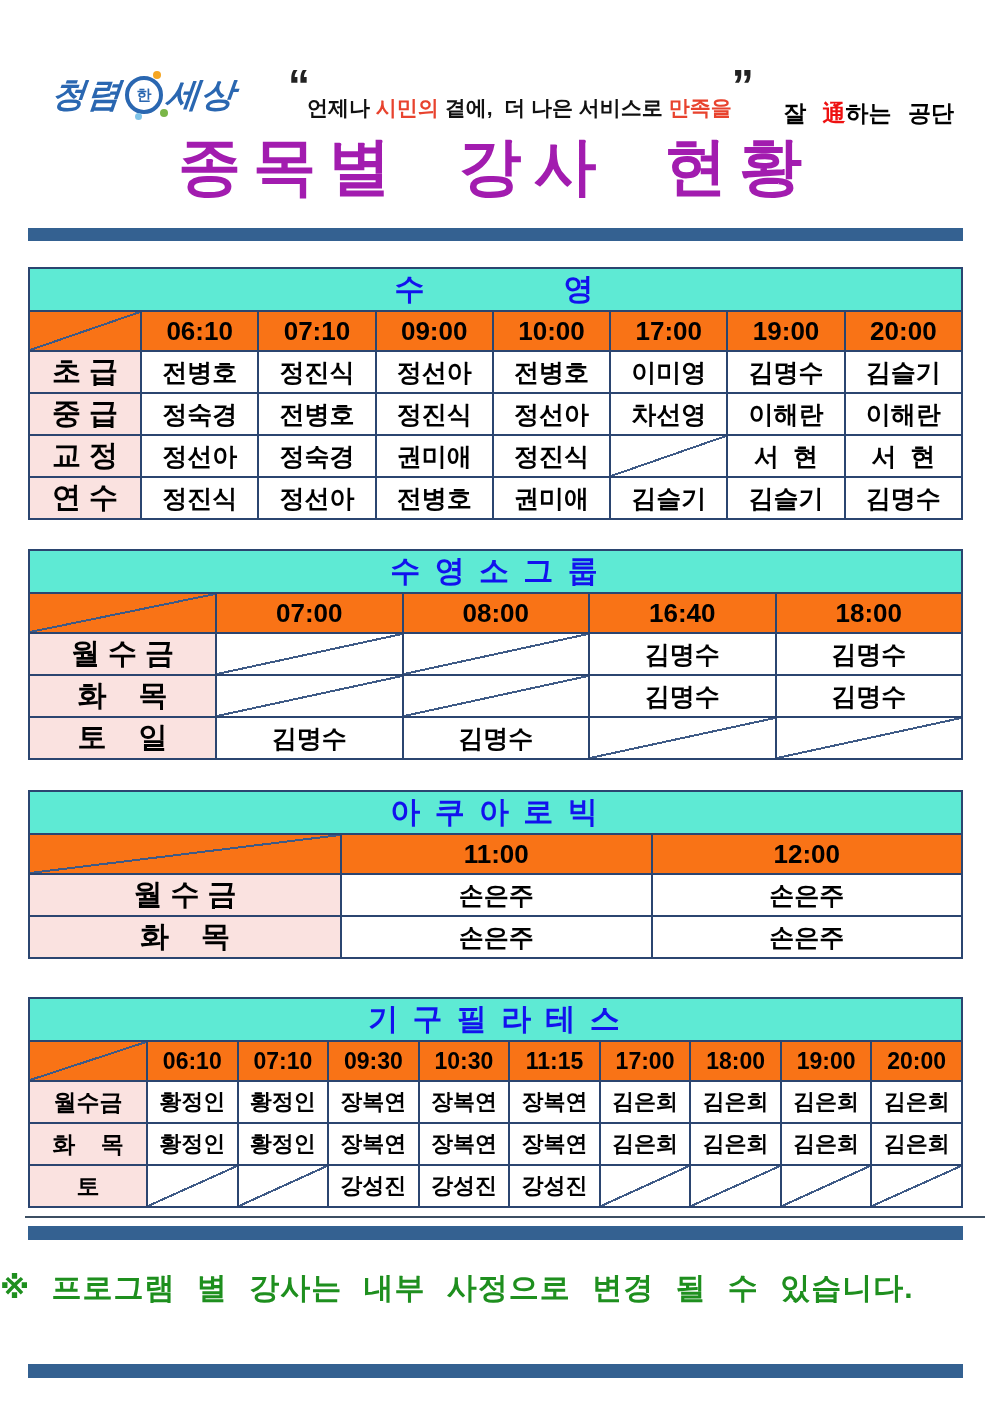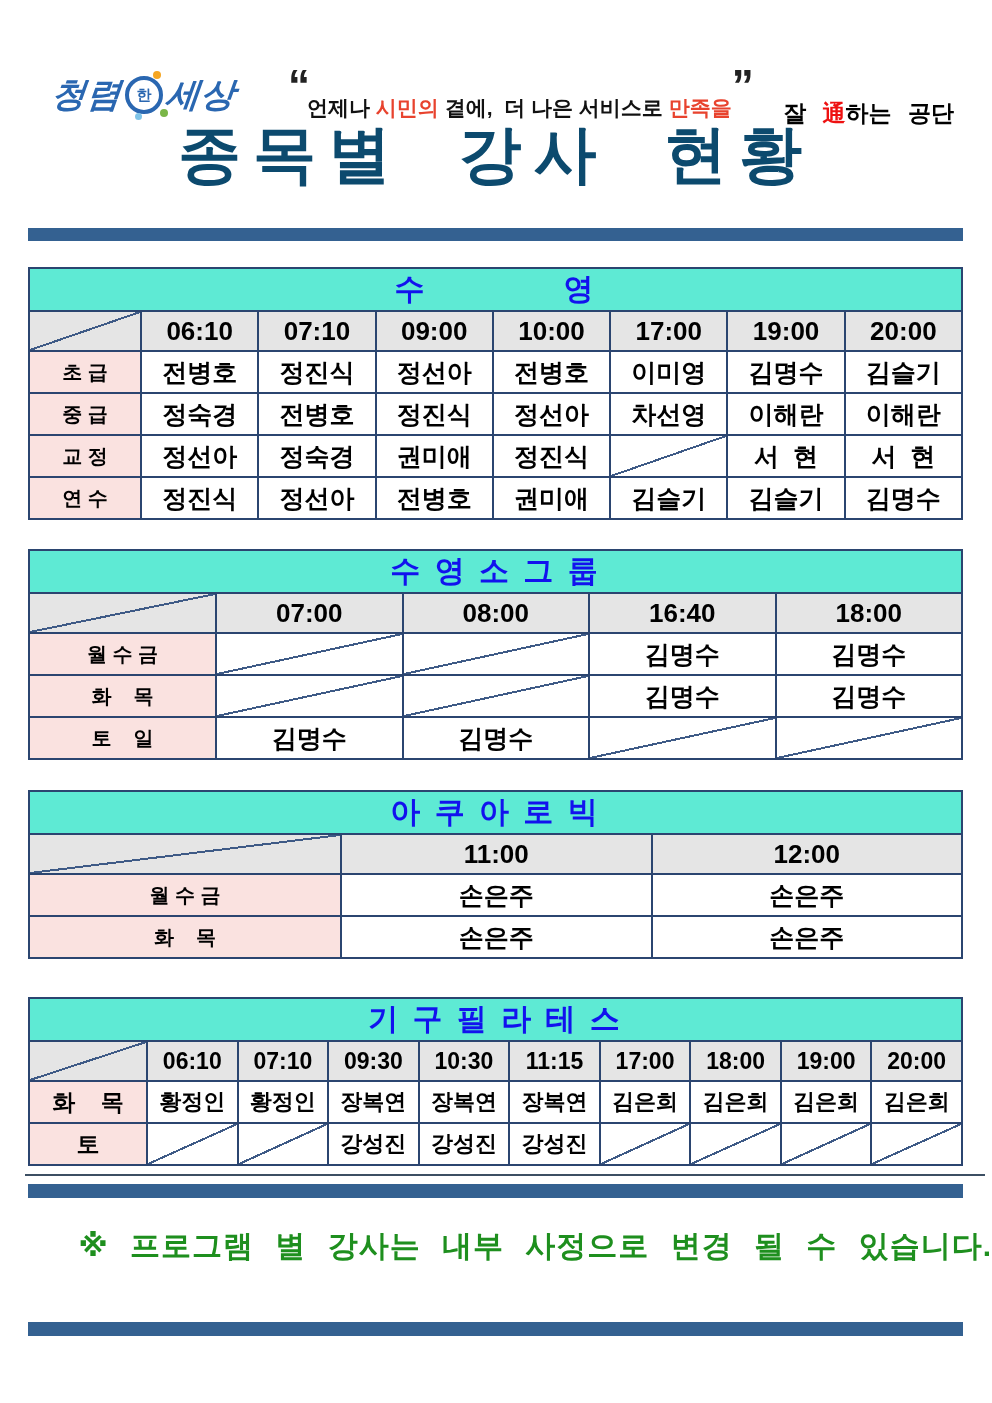--- a/index.html
+++ b/index.html
@@ -17,47 +17,47 @@
   .dot{position:absolute;border-radius:50%;}
   .d1{width:8px;height:8px;background:#F5A623;top:-9px;right:-2px;}
   .d2{width:8px;height:8px;background:#7AB648;bottom:-7px;right:-9px;}
   .d3{width:7px;height:7px;background:#7FC4E8;bottom:-10px;left:6px;}
   .quote{position:absolute;left:288px;top:76px;white-space:pre;}
   .qmark{font-size:44px;font-weight:bold;color:#222;line-height:20px;vertical-align:14px;letter-spacing:-3px;}
   .qtext{font-size:21px;font-weight:bold;color:#111;white-space:pre;}
   .qtext .red{color:#E8432E;}
   .tong-slogan{position:absolute;right:38px;top:98px;font-size:23px;font-weight:bold;color:#000;word-spacing:10px;white-space:pre;}
   .tong{color:#EE1111;}
-  .main-title{position:absolute;top:112px;left:0;width:100%;text-align:center;
-    font-size:63px;font-weight:bold;color:#0c4a6e;letter-spacing:12px;word-spacing:26px;white-space:pre;}
+  .main-title{position:absolute;top:124px;left:0;width:100%;text-align:center;
+    font-size:63px;font-weight:bold;color:#a21caf;letter-spacing:12px;word-spacing:26px;white-space:pre;}
   .bar{background:#346191;height:13px;width:935px;margin-left:28px;}
   .bar-top{position:absolute;top:228px;left:0;}
   
   table.sched{border-collapse:collapse;table-layout:fixed;width:935px;margin:26px 0 0 28px;}
   table.sched:nth-of-type(2){margin-top:29px;border-radius:8px;}
   table.sched:nth-of-type(3){margin-top:30px;}
   table.sched:nth-of-type(4){margin-top:38px;}
   .sched td{border:2px solid #2B4570;text-align:center;vertical-align:middle;
     white-space:pre;overflow:hidden;padding:0;}
   .t-title{height:38px;font-size:30px;font-weight:bold;color:#1212EE;background:#5eead4;letter-spacing:3px;}
-  .t-corner,.t-time{height:38px;background:#e5e5e5;margin-left:29px;}
+  .t-corner,.t-time{height:38px;background:#f97316;margin-left:29px;}
   .t-time{font-size:26px;font-weight:bold;}
-  .t-label{background:#FAE2E0;font-size:20px;font-weight:bold;}
+  .t-label{background:#FAE2E0;font-size:29px;font-weight:bold;}
   .t-cell,.t-label{height:40px;}
   .t-cell{background:#fff;font-size:25px;font-weight:bold;}
   .sched.cols9 .t-time{font-size:23px;}
   .sched.cols9 .t-cell{font-size:22px;height:39px;}
   .sched.cols9 .t-label{font-size:23px;}
   .diag{background-image:linear-gradient(to bottom right,
       transparent calc(50% - 1px), #3E5A86 calc(50% - 1px),
       #3E5A86 calc(50% + 1px), transparent calc(50% + 1px));}
   
   .thin-line{width:960px;margin:8px 0 0 25px;border-top:2px solid #3C4F63;}
   .bar-mid{margin-top:8px;height:14px;}
-  .note{margin-top:28px;text-align:right;font-size:30px;font-weight:bold;color:#1E8F1E;word-spacing:12px;letter-spacing:1px;white-space:pre;}
+  .note{margin-top:28px;text-align:left;font-size:30px;font-weight:bold;color:#1E8F1E;word-spacing:12px;letter-spacing:1px;white-space:pre;}
   .bar-bottom{margin-top:55px;height:14px;}
 </style>
 </head>
 <body>
 
 <div class="header-area">
   <div class="logo">
     <span class="logo-script">청렴</span>
     <span class="logo-emblem">
       <span>한</span>
@@ -236,20 +236,32 @@
           <td class="t-time">07:10</td>
           <td class="t-time">09:30</td>
           <td class="t-time">10:30</td>
           <td class="t-time">11:15</td>
           <td class="t-time">17:00</td>
           <td class="t-time">18:00</td>
           <td class="t-time">19:00</td>
           <td class="t-time">20:00</td>
         </tr>
         <tr>
+          <td class="t-label">월수금</td>
+          <td class="t-cell">황정인</td>
+          <td class="t-cell">황정인</td>
+          <td class="t-cell">장복연</td>
+          <td class="t-cell">장복연</td>
+          <td class="t-cell">장복연</td>
+          <td class="t-cell">김은희</td>
+          <td class="t-cell">김은희</td>
+          <td class="t-cell">김은희</td>
+          <td class="t-cell">김은희</td>
+        </tr>
+        <tr>
           <td class="t-label">화    목</td>
           <td class="t-cell">황정인</td>
           <td class="t-cell">황정인</td>
           <td class="t-cell">장복연</td>
           <td class="t-cell">장복연</td>
           <td class="t-cell">장복연</td>
           <td class="t-cell">김은희</td>
           <td class="t-cell">김은희</td>
           <td class="t-cell">김은희</td>
           <td class="t-cell">김은희</td>

